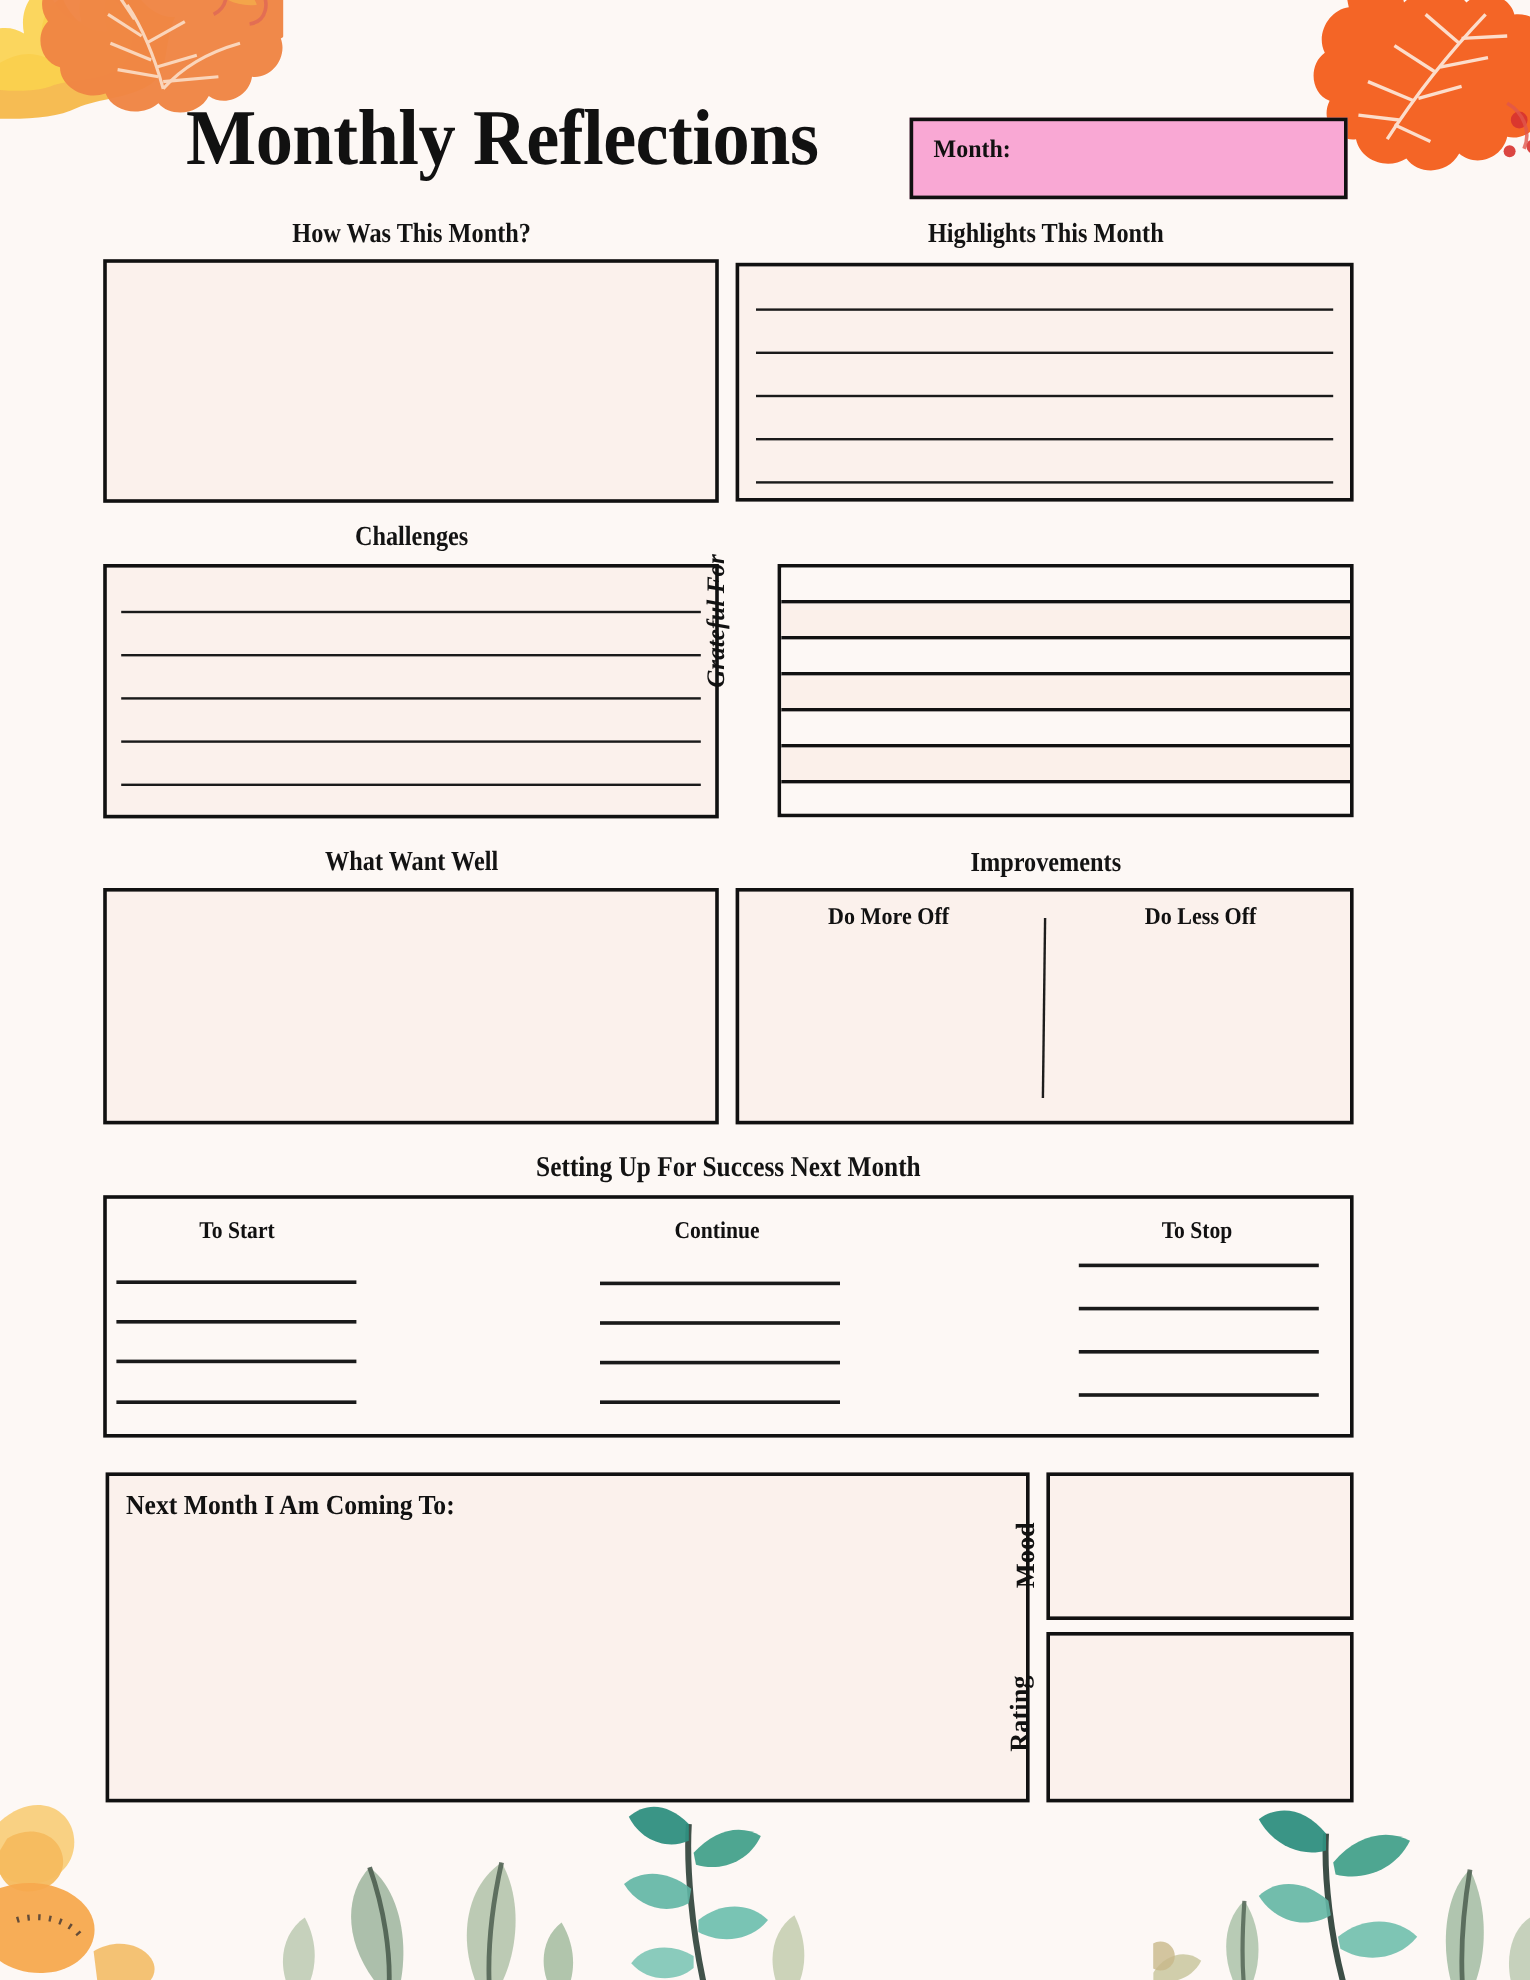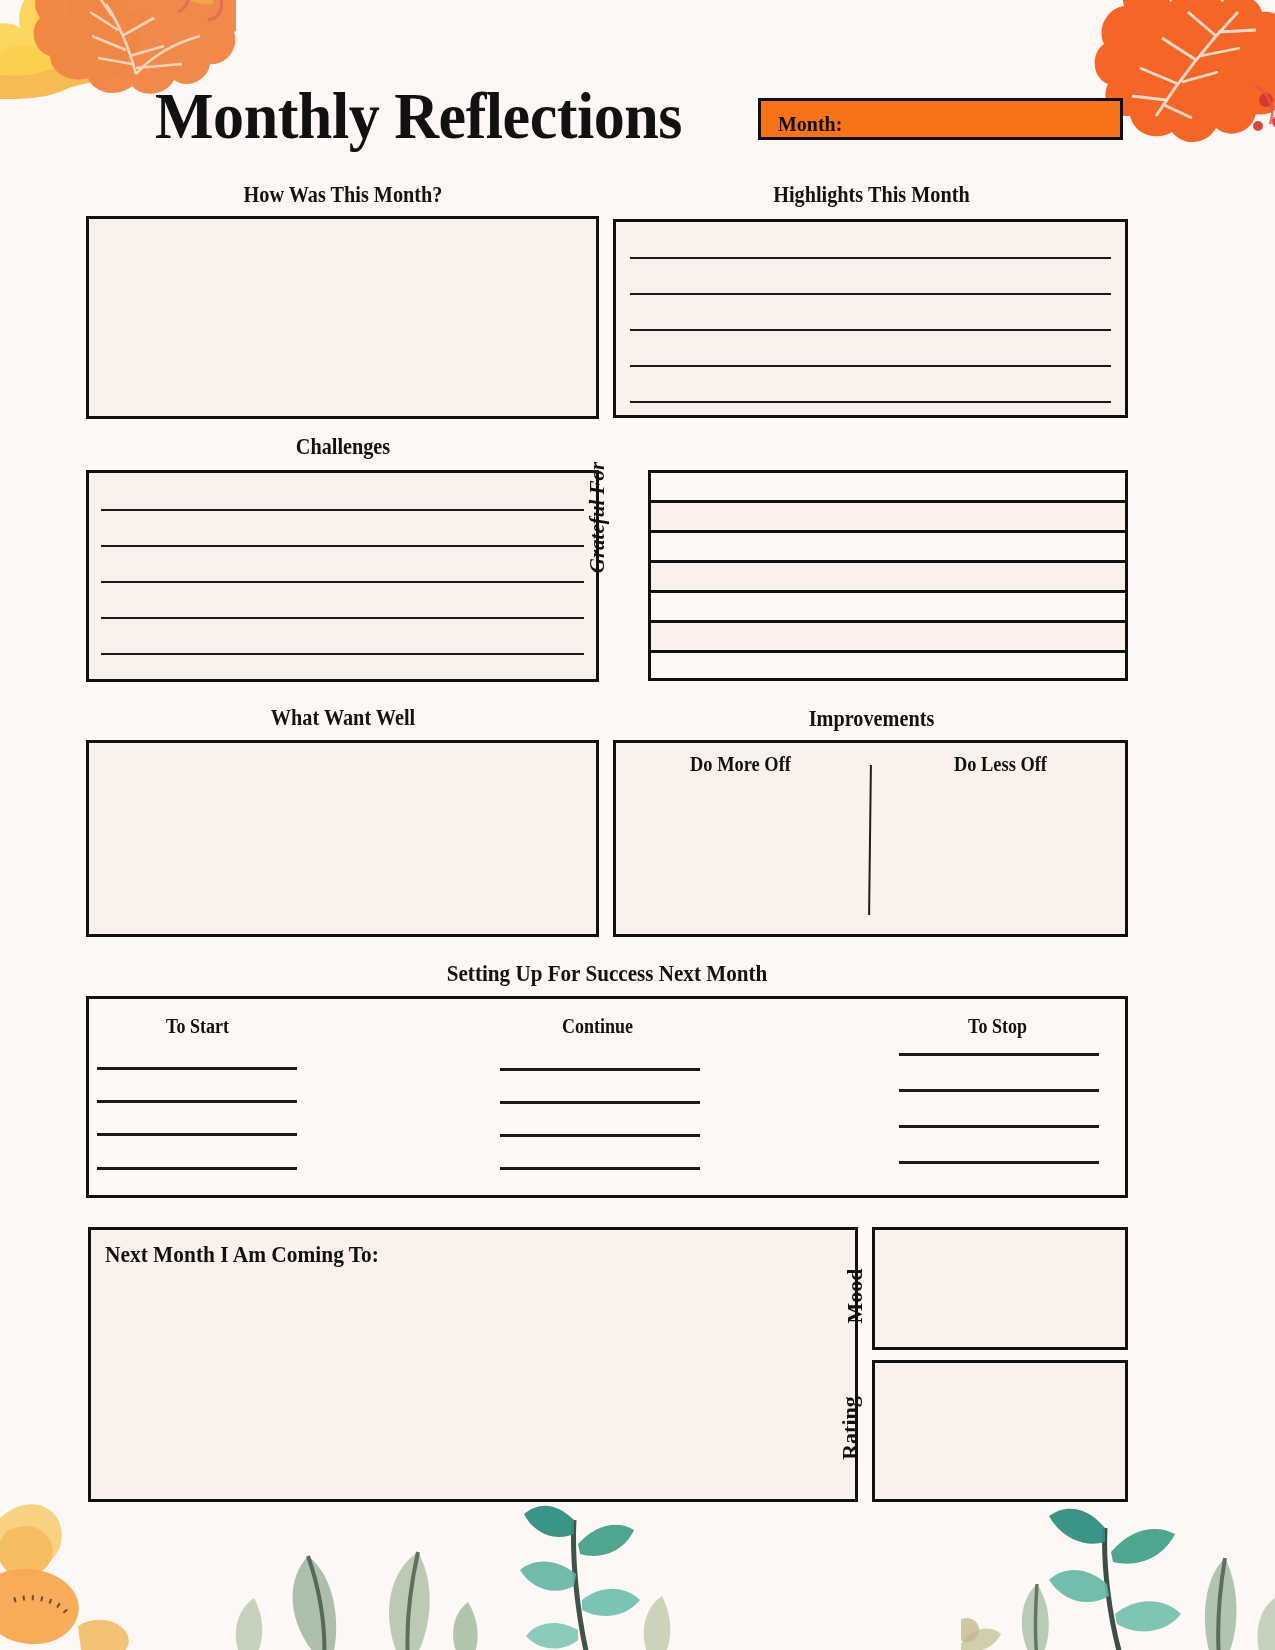--- a/index.html
+++ b/index.html
@@ -47,22 +47,22 @@
     transform-origin: left center;
     white-space: nowrap;
     z-index: 3;
   }
 
   .month-field {
     position: absolute;
     left: 758px;
     top: 98px;
     width: 365px;
-    height: 42px;
-    background: #f97316;
+    height: 68px;
+    background: #f9a8d4;
     border: 3px solid #111;
     box-sizing: border-box;
     z-index: 3;
   }
   .month-field .label {
     position: absolute;
     left: 17px;
     top: 11px;
     font-size: 21px;
     font-weight: bold;

